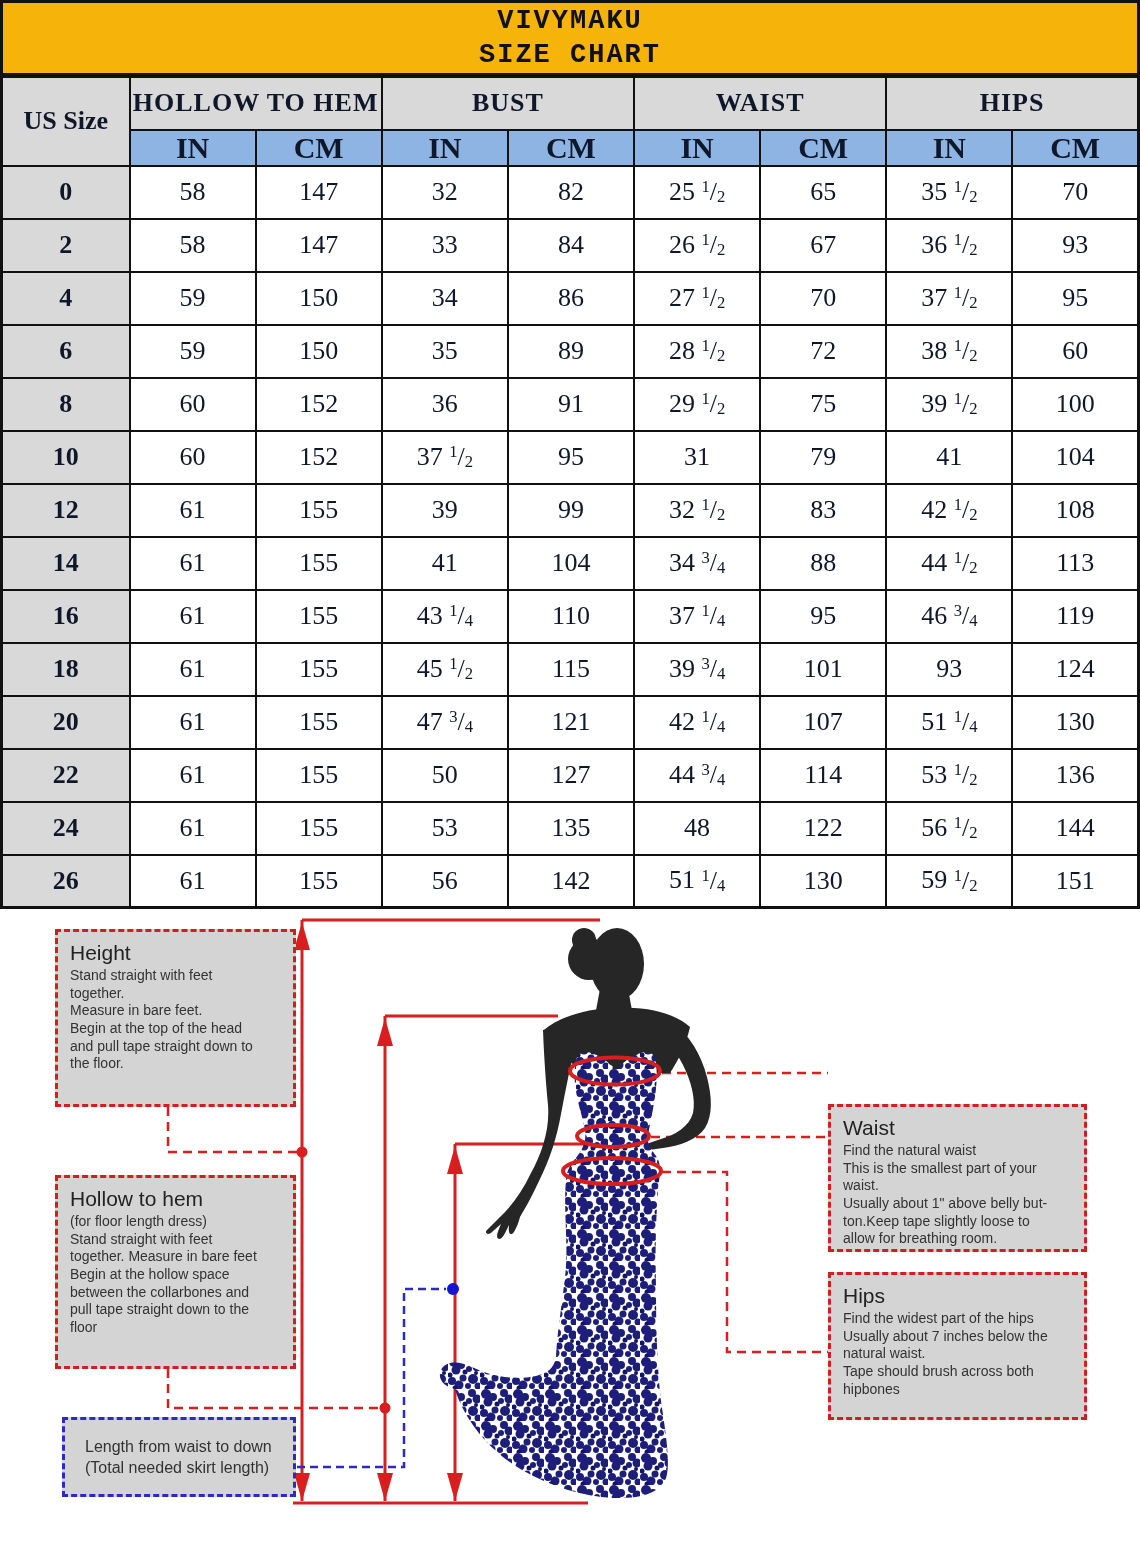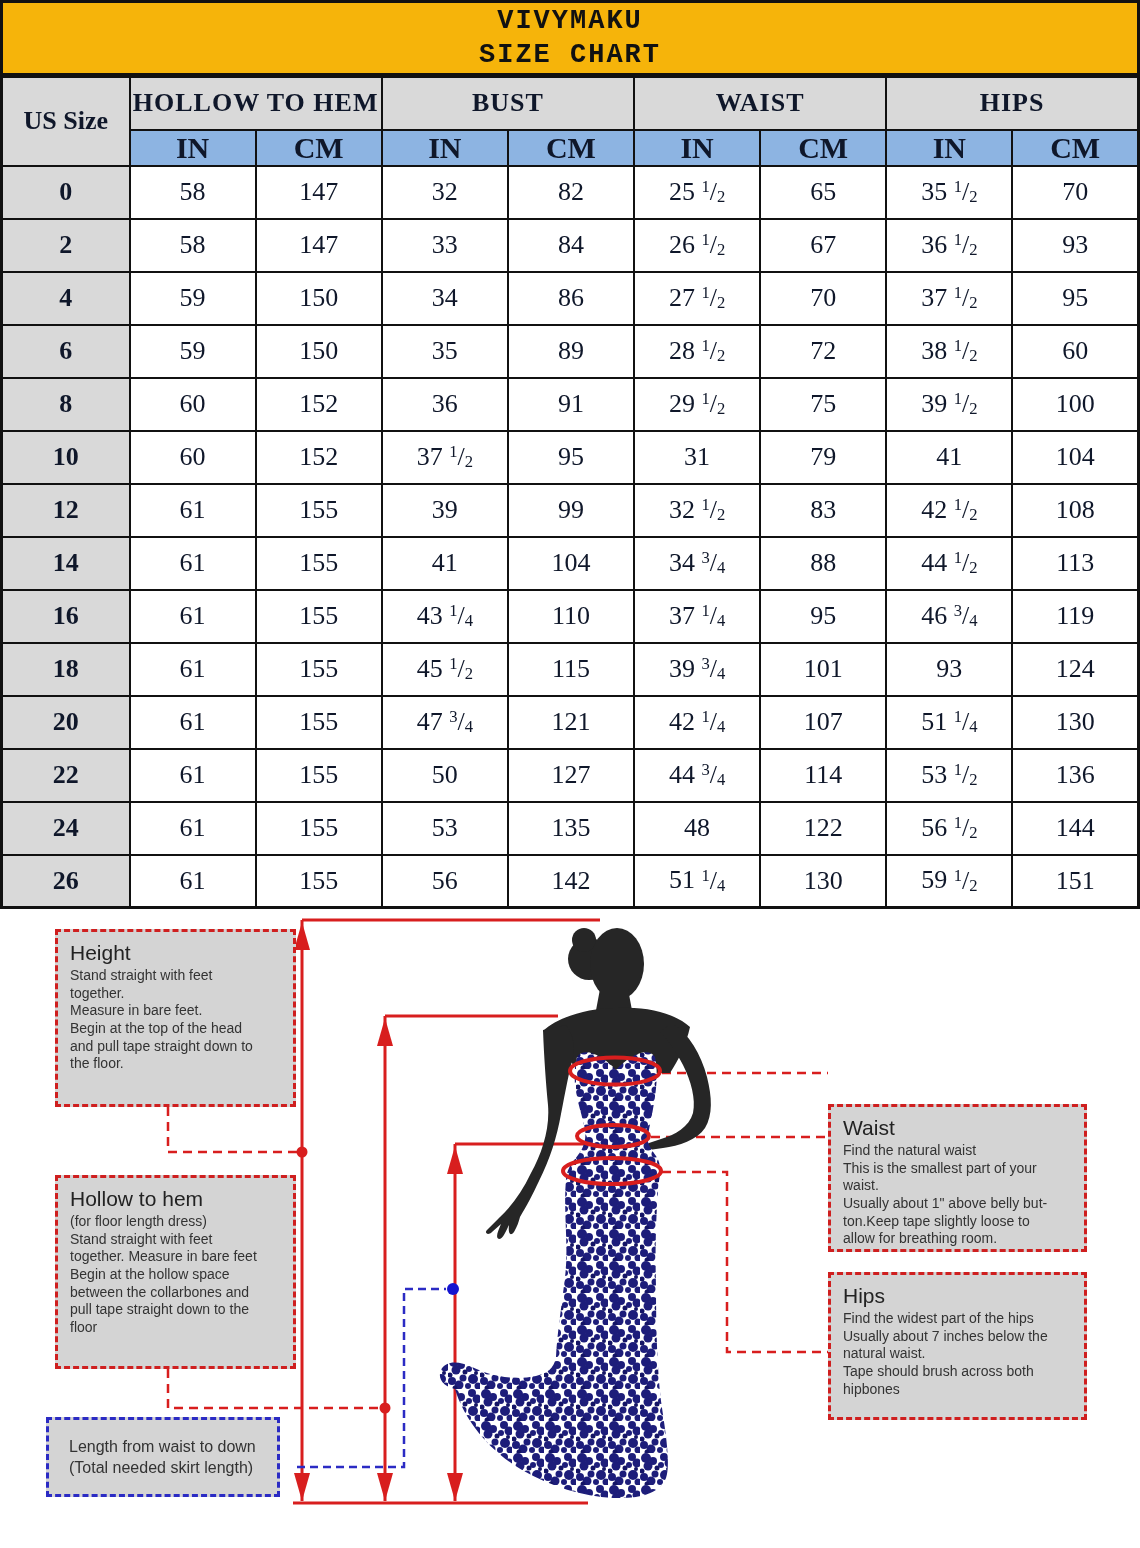--- a/index.html
+++ b/index.html
@@ -48,21 +48,21 @@
     position:absolute; background:#d4d4d4; color:#333;
     padding:9px 12px 8px 12px;
   }
   .note.red  { border:3px dashed #cf1f1f; }
   .note.blue { border:3px dashed #2b2bc4; }
   .note-title { font-size:21px; color:#222; margin-bottom:2px; }
   .note-body  { font-size:14px; line-height:1.26; white-space:pre-line; }
 
   .box-height { left:55px;  top:20px;  width:241px; height:178px; }
   .box-hollow { left:55px;  top:266px; width:241px; height:194px; }
-  .box-length { left:46px;  top:508px; width:234px; height:80px; display:flex; align-items:center;padding-left:20px; }
+  .box-length { left:62px;  top:508px; width:234px; height:80px; display:flex; align-items:center;padding-left:20px; }
   .box-length .note-body { font-size:16px; }
   .box-bust   { left:828px; top:25px;  width:259px; height:155px; }
   .box-waist  { left:828px; top:195px; width:259px; height:148px; }
   .box-hips   { left:828px; top:363px; width:259px; height:148px; }
 </style>
 </head>
 <body>
 
 <div class="page">
 

